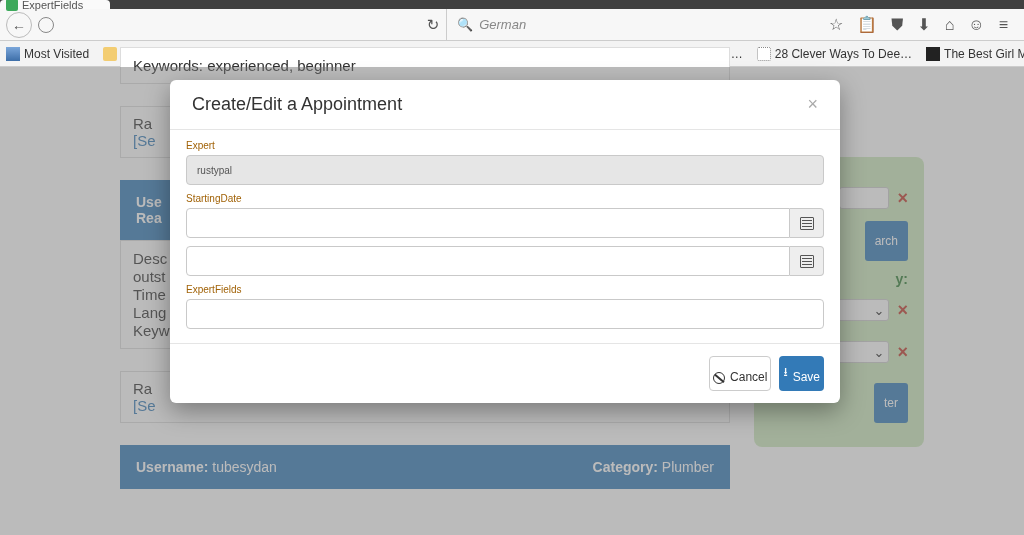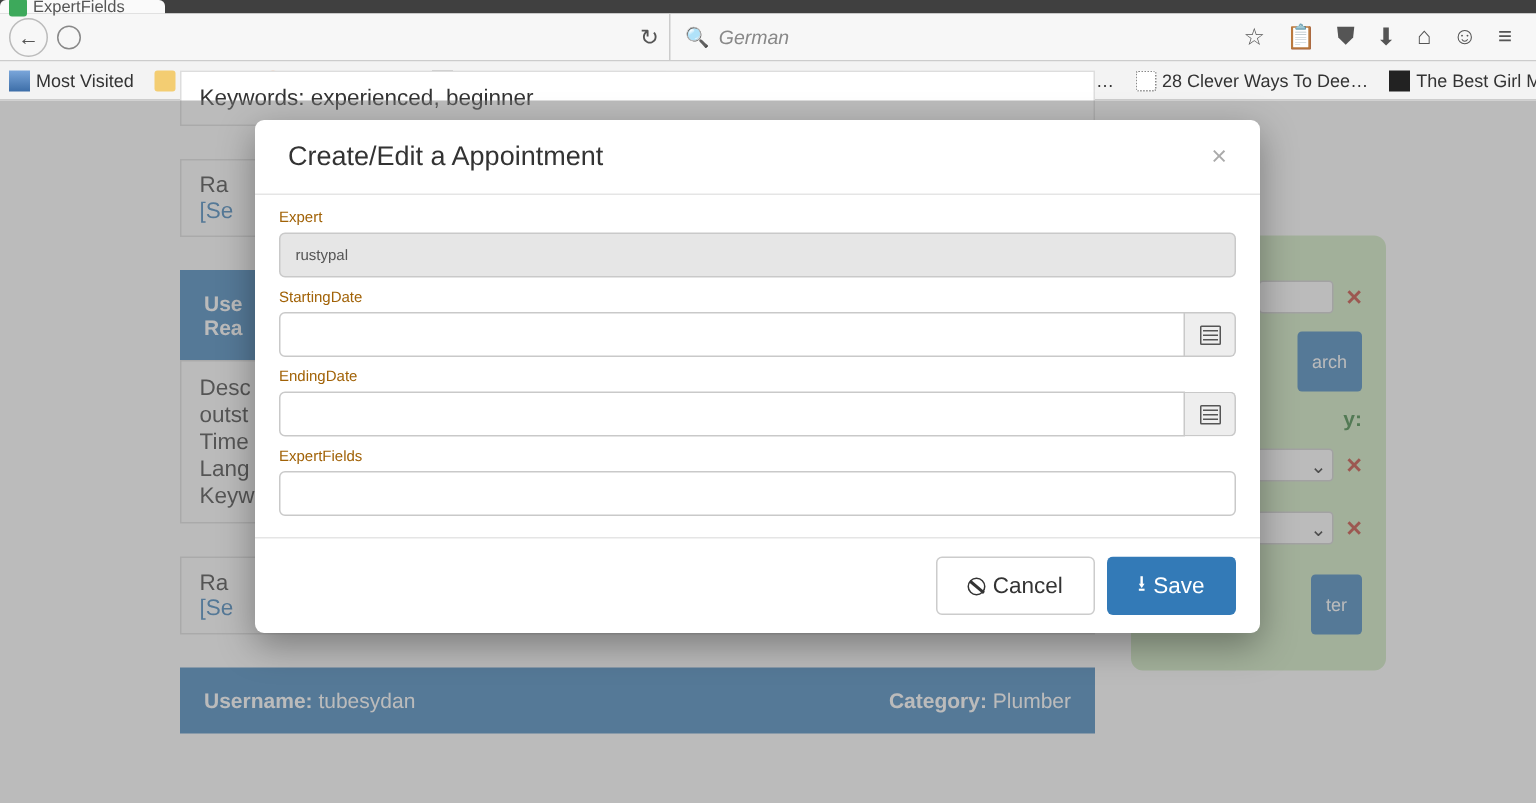--- a/index.html
+++ b/index.html
@@ -119,21 +119,21 @@
   background:#eee;display:flex;align-items:center;justify-content:center;
 }
 .cal-icon{display:inline-block;width:14px;height:13px;position:relative}
 .cal-icon::before{content:"";position:absolute;inset:0;border:1.5px solid #555;border-radius:1px}
 .cal-icon::after{content:"";position:absolute;left:2px;right:2px;top:3px;height:1.5px;background:#555;box-shadow:0 3px 0 #555,0 6px 0 #555}
 
 .modal-foot{
   padding:12px 16px;border-top:1px solid #e5e5e5;
   display:flex;justify-content:flex-end;gap:8px;
 }
-.btn{border-radius:4px;font-size:15px;padding:6px 20px;border:1px solid transparent;display:flex;align-items:center;gap:5px;cursor:pointer}
+.btn{border-radius:4px;font-size:12px;padding:6px 3px;border:1px solid transparent;display:flex;align-items:flex-end;gap:5px;cursor:pointer}
 .btn-default{border-color:#ccc;background:#fff;color:#333}
 .btn-primary{background:#337ab7;color:#fff}
 .ico-cancel{width:12px;height:12px;border:1.6px solid #333;border-radius:50%;position:relative;display:inline-block}
 .ico-cancel::after{content:"";position:absolute;left:-1px;right:-1px;top:50%;height:1.6px;background:#333;transform:rotate(40deg) translateY(-50%)}
 .ico-save{color:#fff}
 </style>
 </head>
 <body>
 
 <div class="tabstrip">
@@ -269,21 +269,20 @@
     <div class="form-group">
       <div class="form-label">StartingDate</div>
       <div class="input-group">
         <input class="form-control" value="" style="">
         <span class="addon">
             <span class="cal-icon"></span>
           </span>
       </div>
     </div>
     <div class="form-group">
-      <div class="form-label">EndingDate</div>
       <div class="input-group">
         <input class="form-control" value="" style="">
         <span class="addon">
             <span class="cal-icon"></span>
           </span>
       </div>
     </div>
     <div class="form-group">
       <div class="form-label">ExpertFields</div>
       <input class="form-control" value="" style="">

